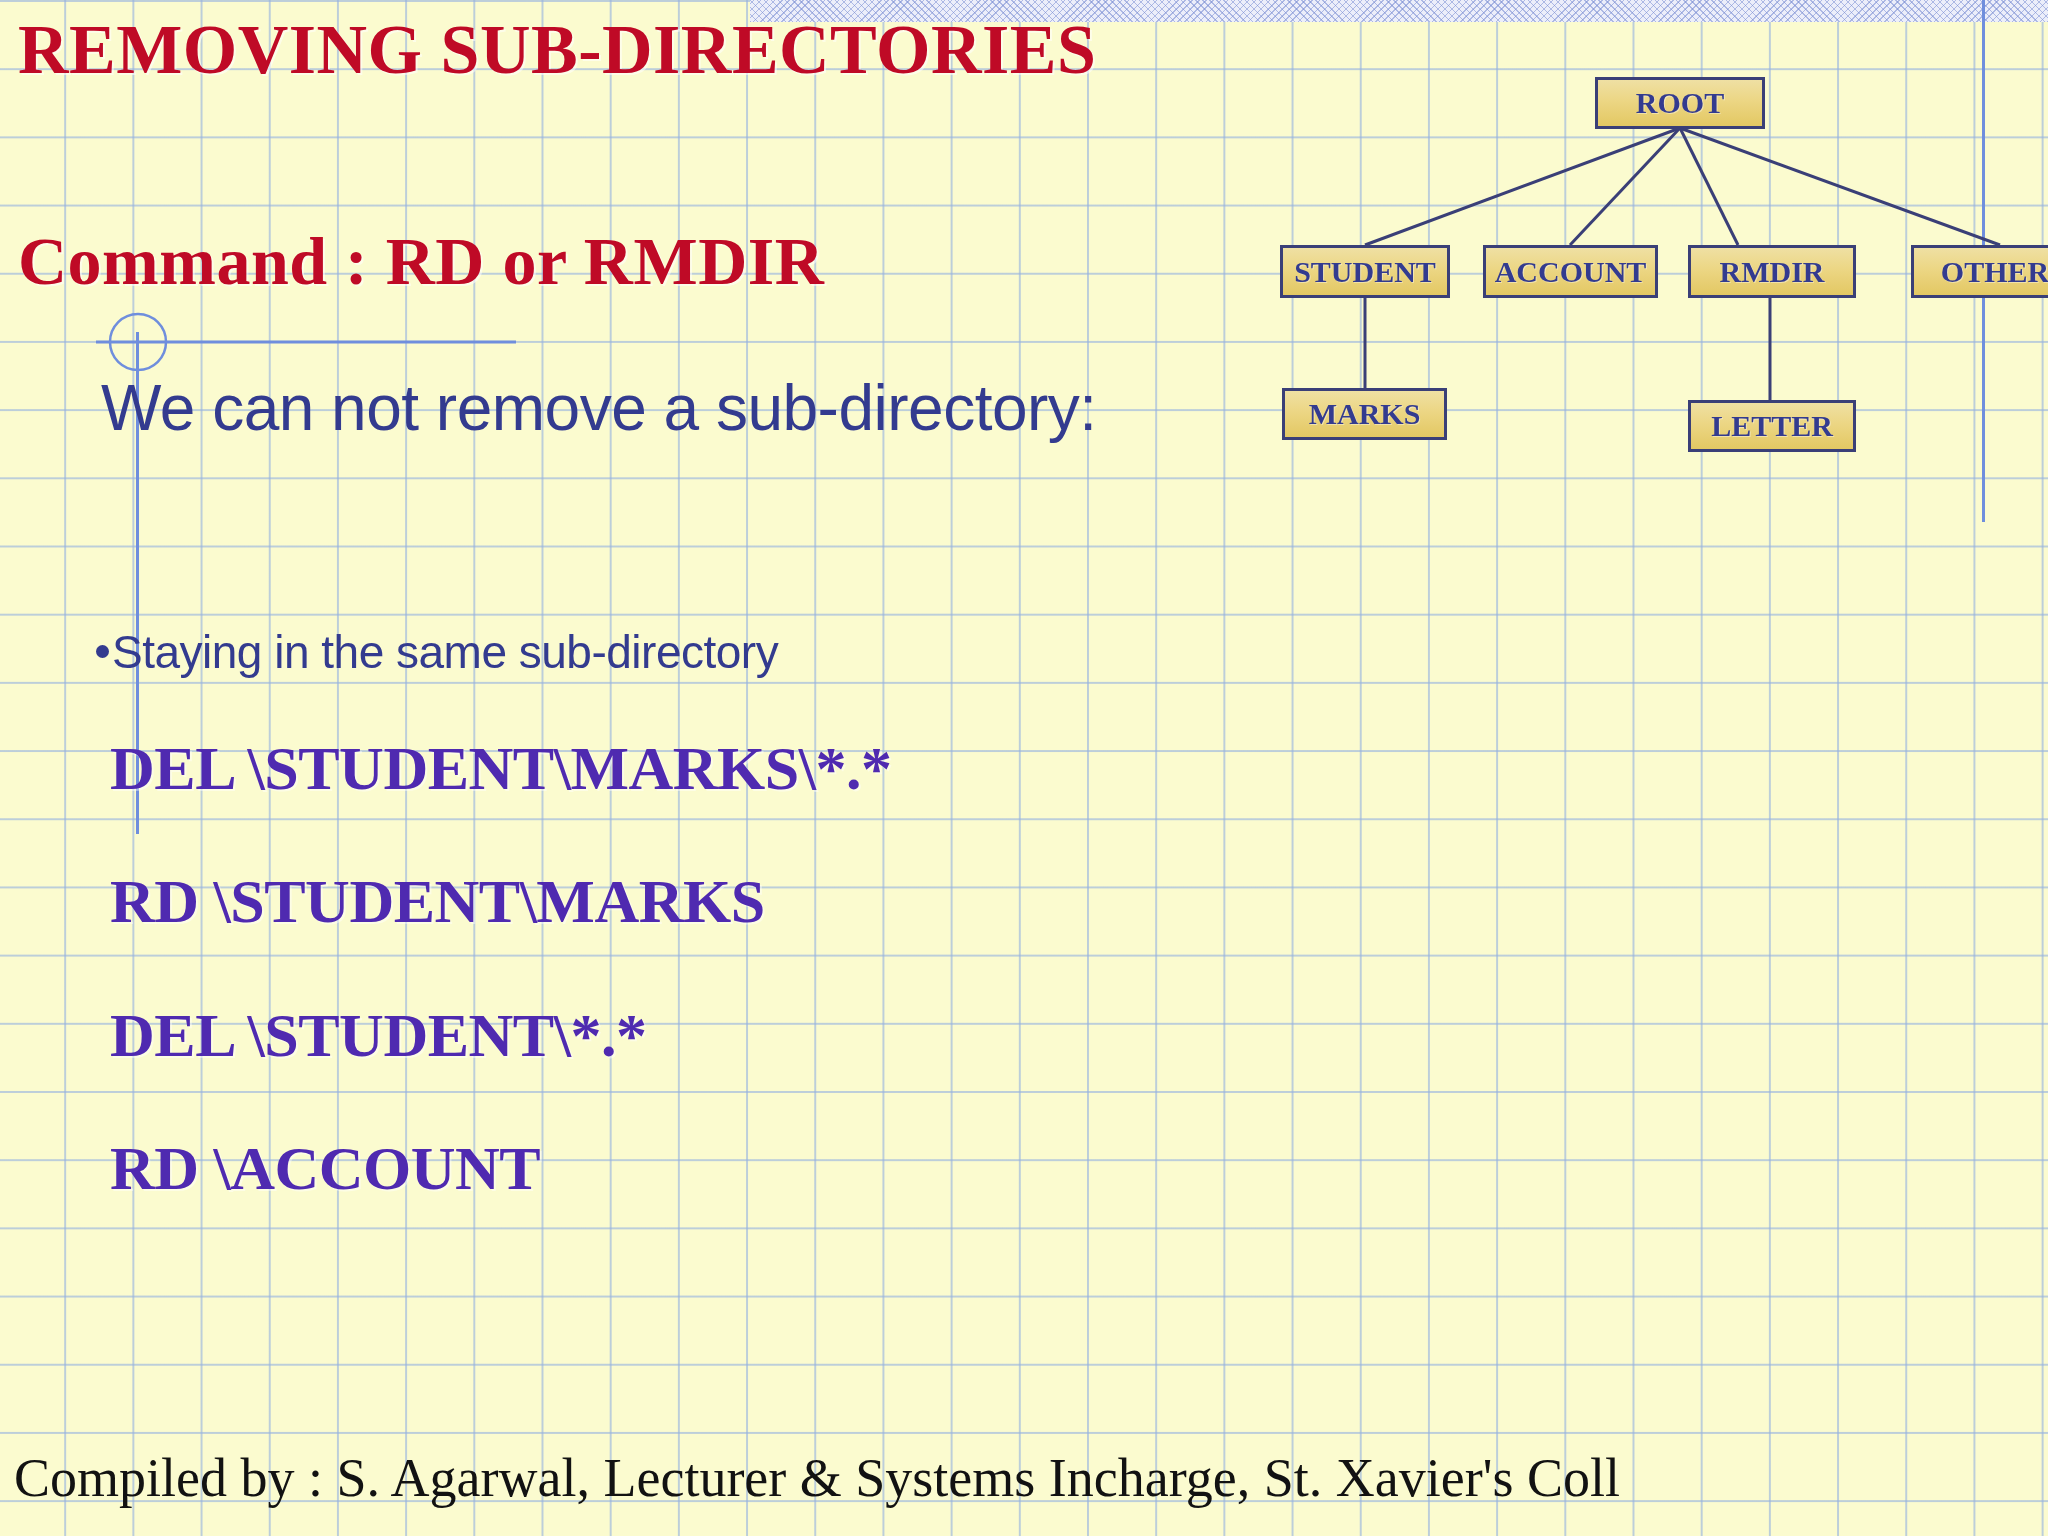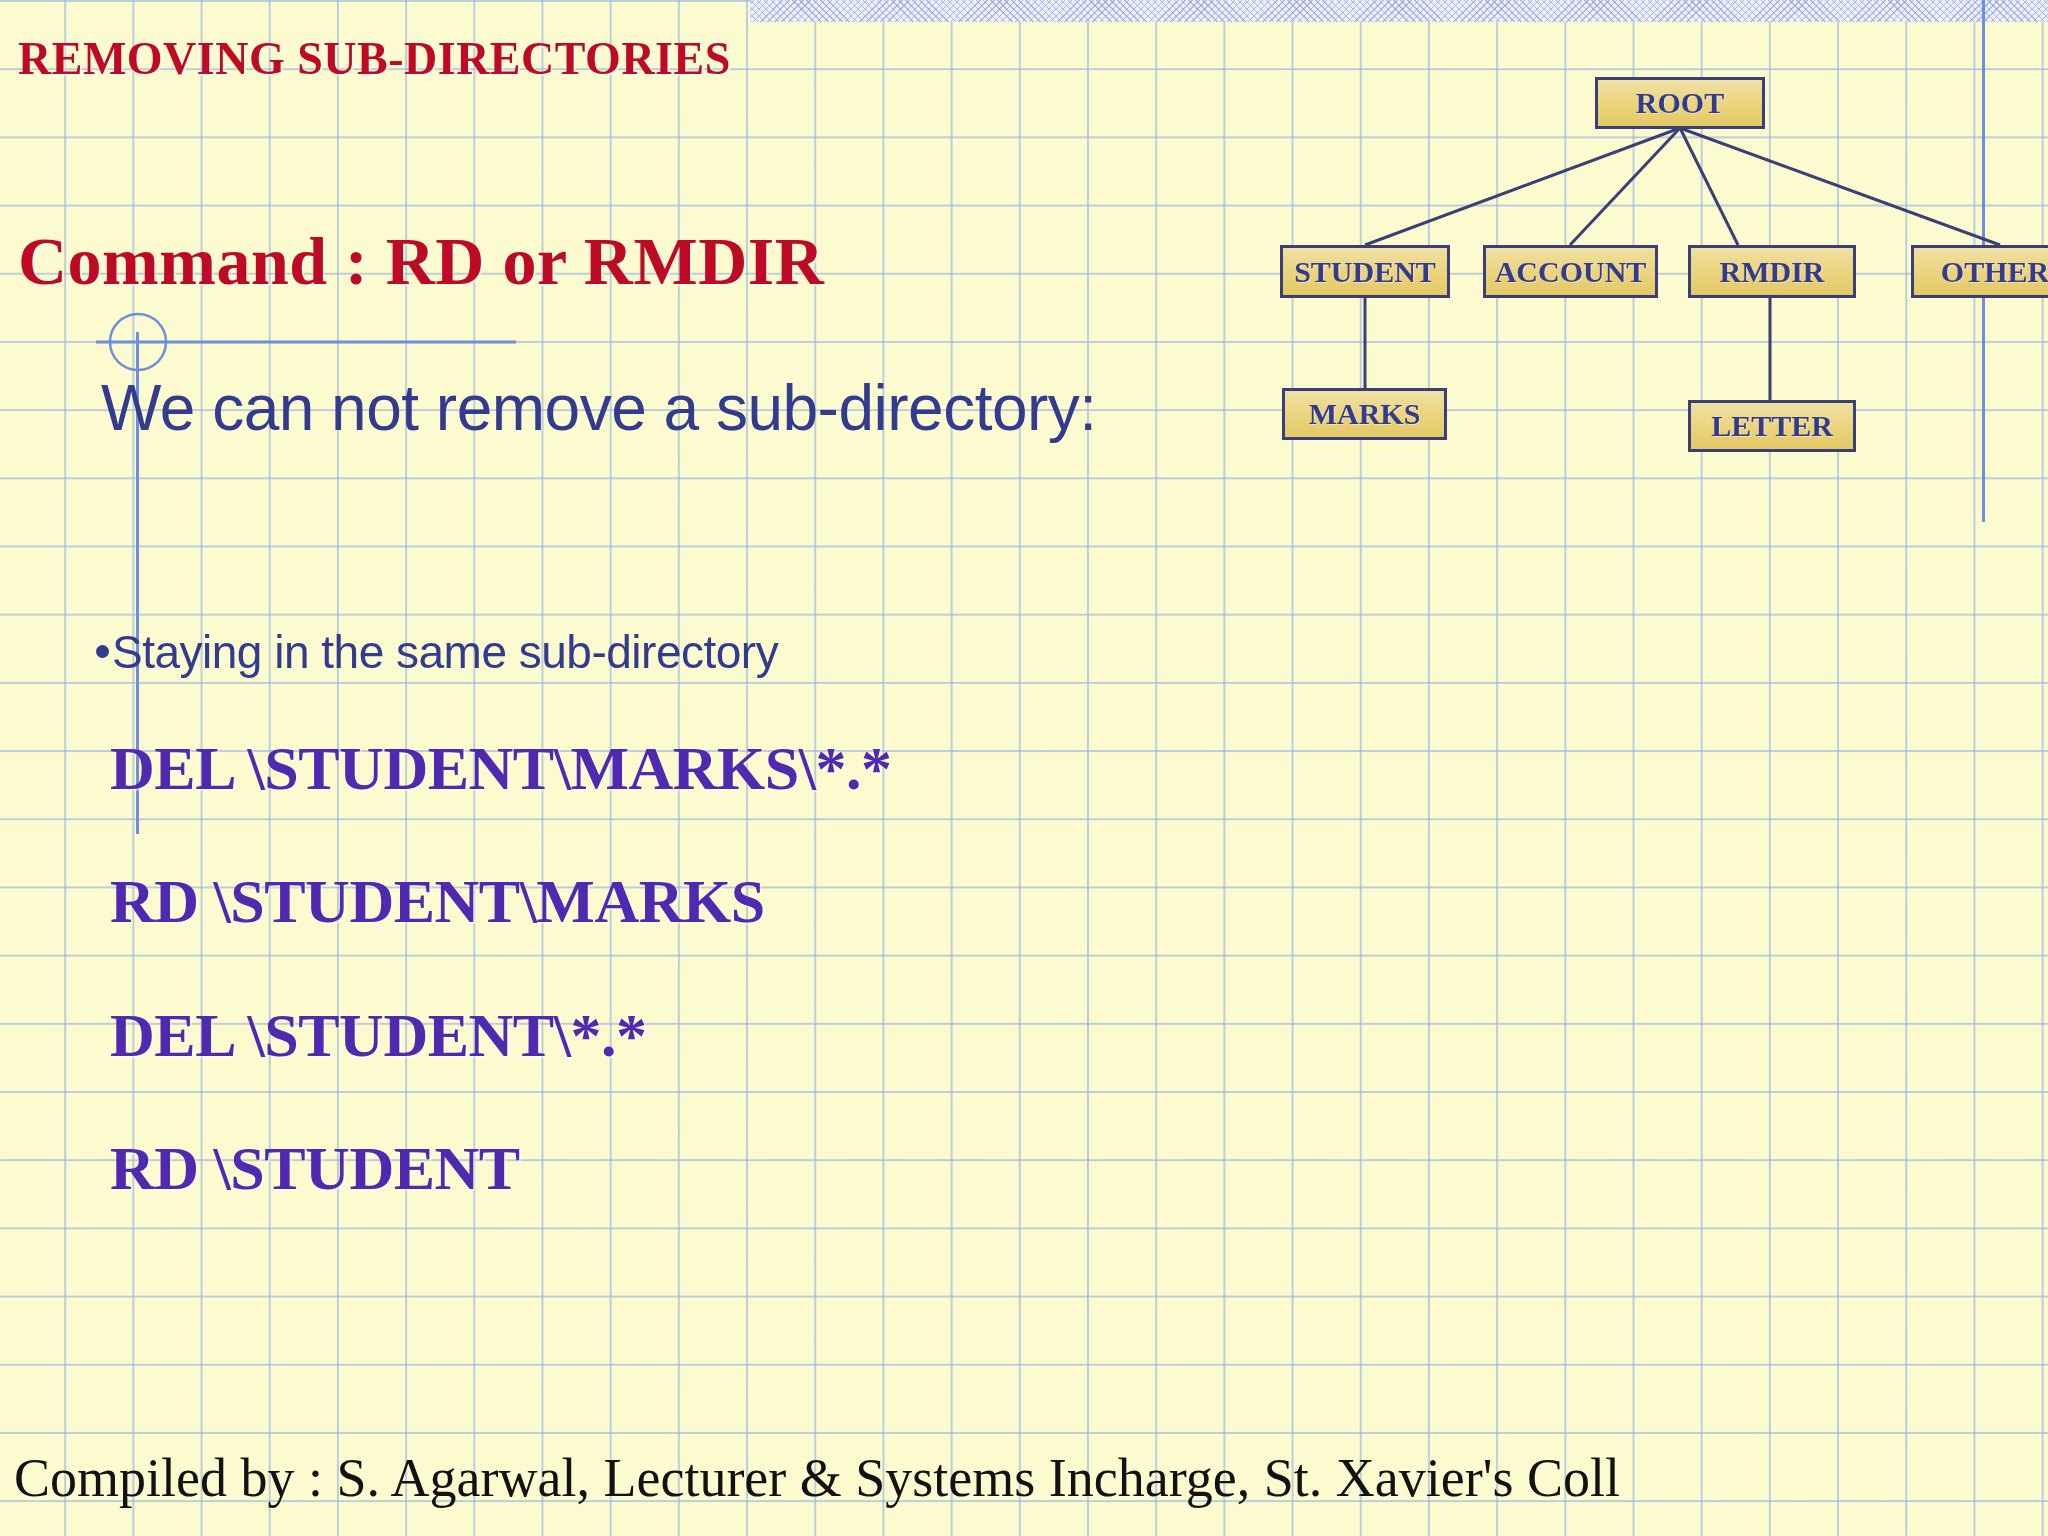--- a/index.html
+++ b/index.html
@@ -66,21 +66,21 @@
   
   .heading {
     position: absolute;
     font-family: "Liberation Serif", "DejaVu Serif", serif;
     font-weight: bold;
     color: #bf0a26;
     white-space: nowrap;
     letter-spacing: 0.5px;
     text-shadow: 2px 2px 0 rgba(255,255,255,0.55);
   }
-  #slide-title    { left: 18px; top: 32px;  font-size: 46px; }
+  #slide-title    { left: 18px; top: 10px;  font-size: 70px; }
   #command-label  { left: 18px; top: 222px; font-size: 68px; }
 
   
   .body-line {
     position: absolute;
     font-family: "Liberation Sans", sans-serif;
     color: #333b8f;
     white-space: nowrap;
     font-size: 64px;
     letter-spacing: -0.5px;
@@ -179,21 +179,21 @@
   <div class="body-line" id="lead-line">We can not remove a sub-directory:</div>
 
 
   <div class="body-line bullet-line" id="bullet-1">
     <span class="bullet-dot"></span><span>Staying in the same sub-directory</span>
   </div>
 
   <div class="cmd-line" id="cmd-0">DEL \STUDENT\MARKS\*.*</div>
   <div class="cmd-line" id="cmd-1">RD \STUDENT\MARKS</div>
   <div class="cmd-line" id="cmd-2">DEL \STUDENT\*.*</div>
-  <div class="cmd-line" id="cmd-3">RD \STUDENT</div>
+  <div class="cmd-line" id="cmd-3">RD \ACCOUNT</div>
 
   <div id="tree">
 
     <svg id="tree-edges" viewBox="0 0 808 400" xmlns="http://www.w3.org/2000/svg">
 
       <line x1="440" y1="78" x2="125" y2="195" stroke="#3a3f77" stroke-width="3"></line>
       <line x1="440" y1="78" x2="330" y2="195" stroke="#3a3f77" stroke-width="3"></line>
       <line x1="440" y1="78" x2="498" y2="195" stroke="#3a3f77" stroke-width="3"></line>
       <line x1="440" y1="78" x2="760" y2="195" stroke="#3a3f77" stroke-width="3"></line>
 

